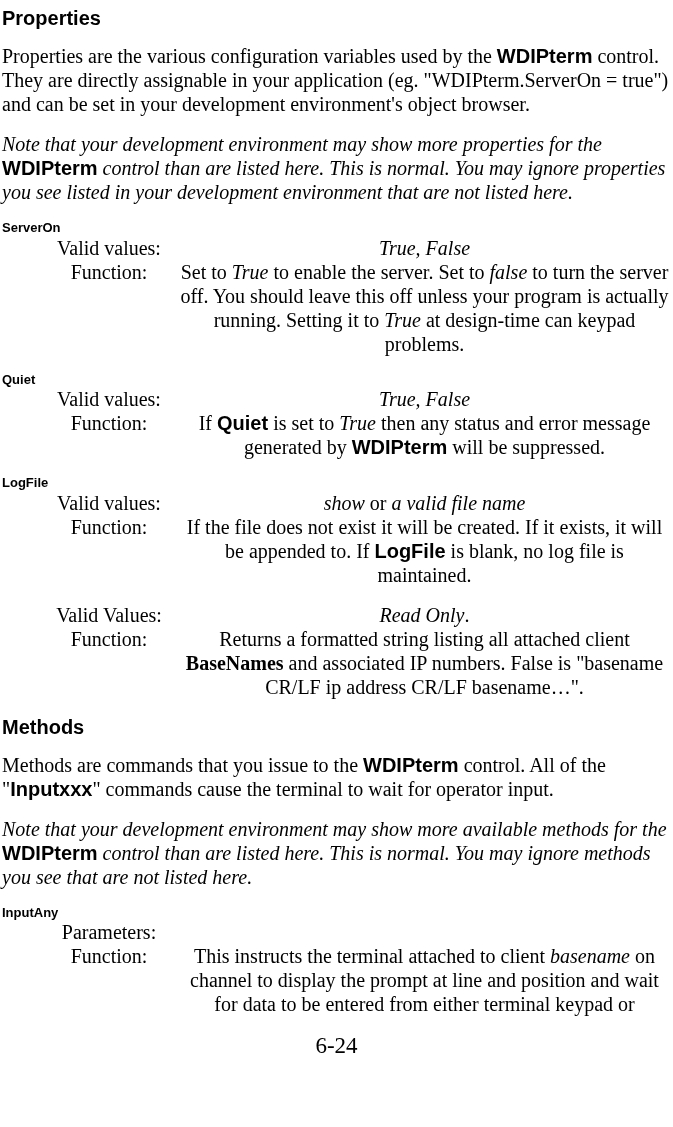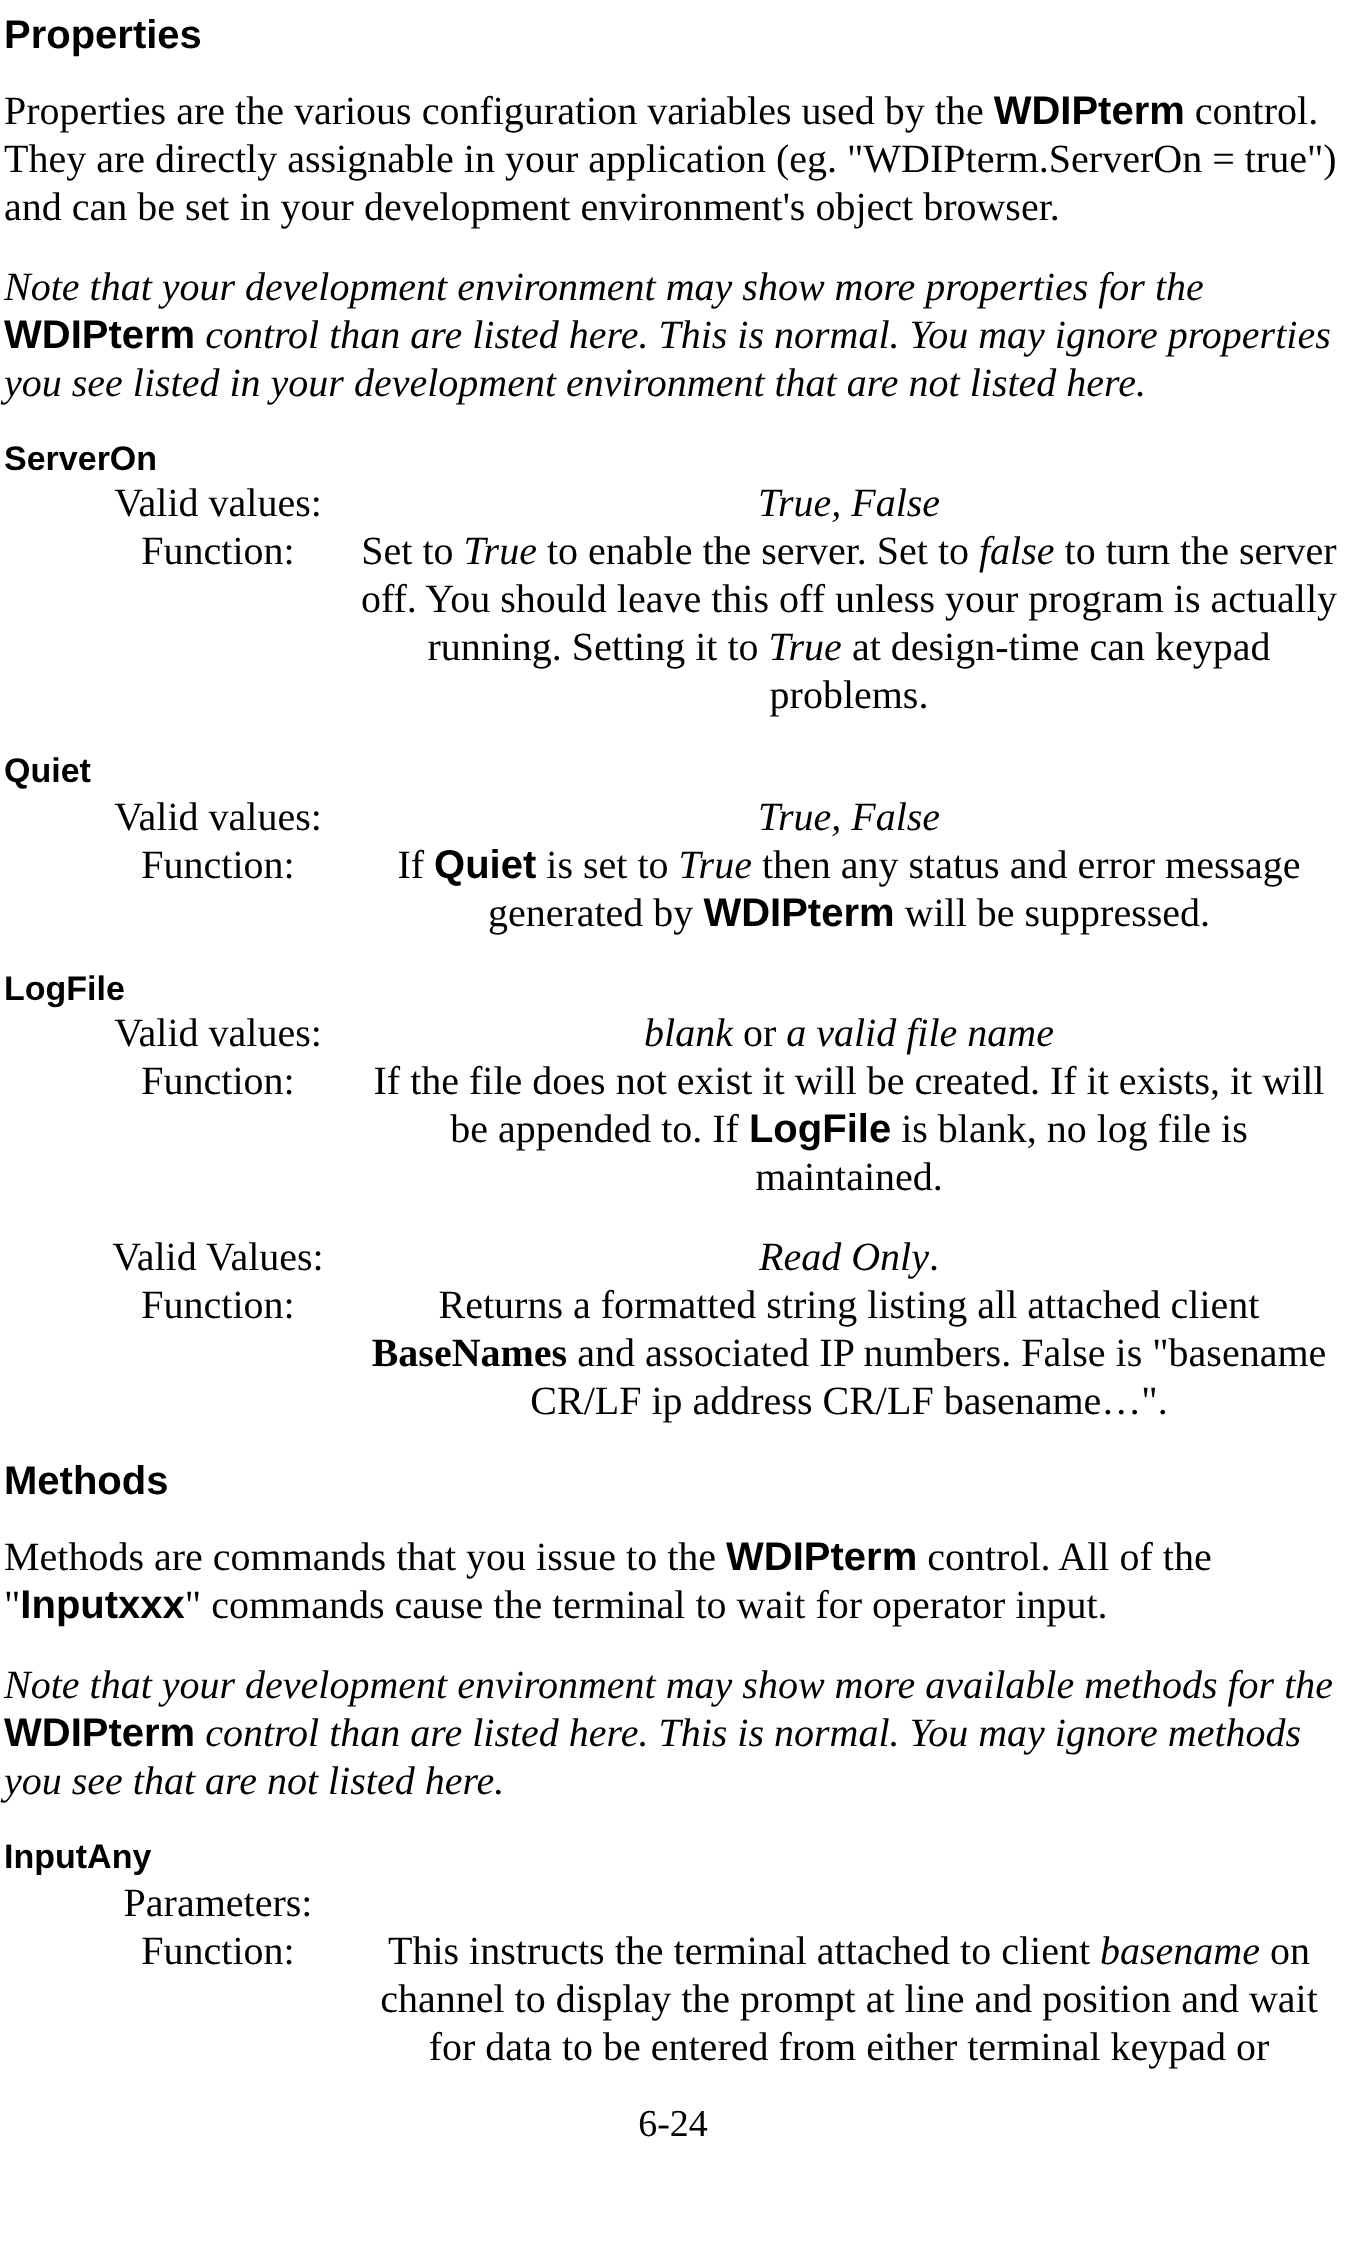--- a/index.html
+++ b/index.html
@@ -27,42 +27,42 @@
     p.note {
       font-style: italic;
       margin-bottom: 16px;
     }
     .bold-sans { font-family: Liberation Sans, sans-serif; font-weight: bold; font-style: normal; }
     .bold-serif { font-weight: bold; }
     .italic { font-style: italic; }
     .prop-name {
       font-family: Arial, Helvetica, sans-serif;
       font-weight: bold;
-      font-size: 17px;
+      font-size: 13px;
       margin-bottom: 0px;
     }
     .def-block {
       margin-left: 38px;
       margin-bottom: 16px;
     }
     .def-row {
       display: flex;
       text-align: center;
     }
     .def-label {
       width: 138px;
       flex-shrink: 0;
     }
     .def-value {
       flex: 1;
     }
     .page-num {
       text-align: center;
       margin-top: 16px;
-      font-size: 19px;
+      font-size: 23px;
     }
   </style>
 </head>
 <body>
 
 <h1>Properties</h1>
 
 <p class="para">
   <span>Properties are the various configuration variables used by the </span><span class="bold-sans">WDIPterm</span><span> control. They are directly assignable in your application (eg. "WDIPterm.ServerOn = true") and can be set in your development environment's object browser.</span>
 </p>
@@ -102,21 +102,21 @@
     </div>
   </div>
 </div>
 
 <div>
   <div class="prop-name">LogFile</div>
   <div class="def-block">
     <div class="def-row">
       <div class="def-label">Valid values:</div>
       <div class="def-value">
-        <span class="italic">blank</span><span> or </span><span class="italic">a valid file name</span>
+        <span class="italic">show</span><span> or </span><span class="italic">a valid file name</span>
       </div>
     </div>
     <div class="def-row">
       <div class="def-label">Function:</div>
       <div class="def-value">
         <span>If the file does not exist it will be created. If it exists, it will be appended to. If </span><span class="bold-sans">LogFile</span><span> is blank, no log file is maintained.</span>
       </div>
     </div>
   </div>
 </div>

